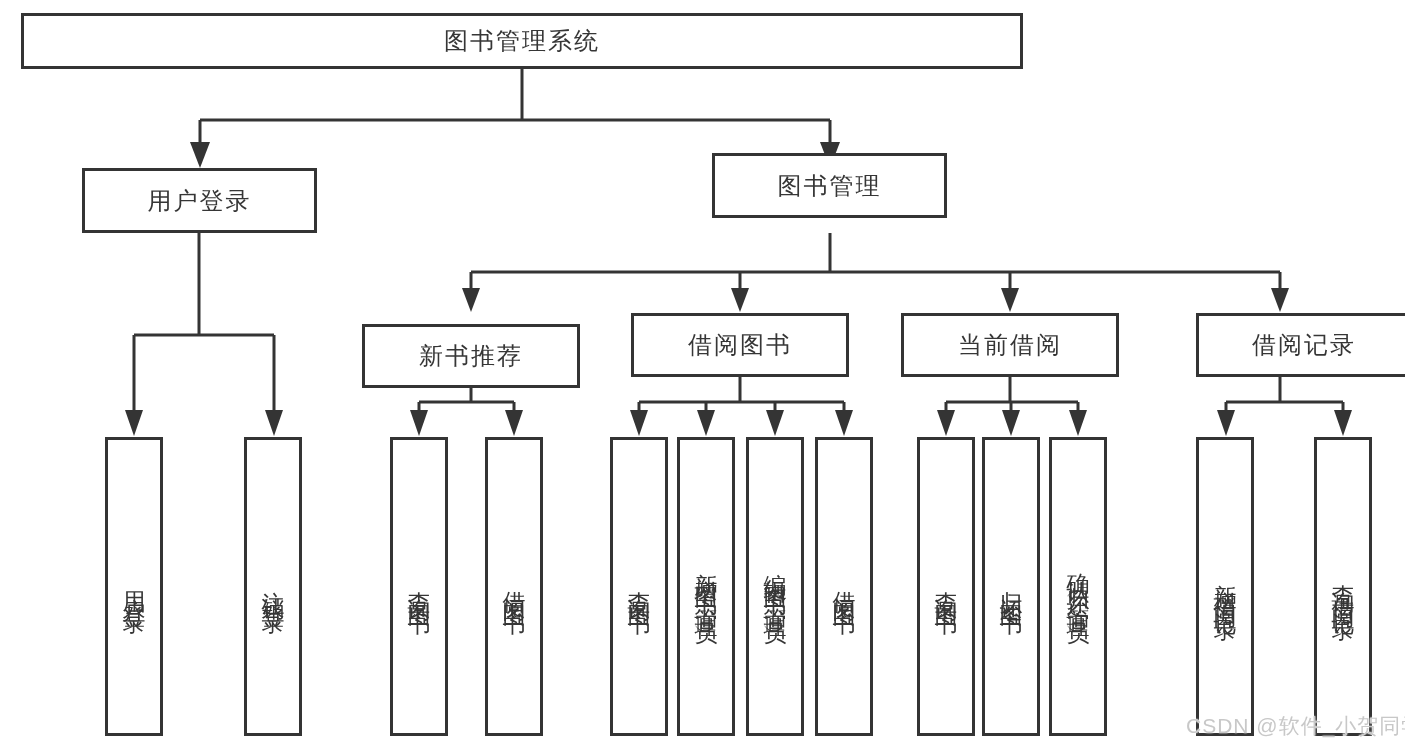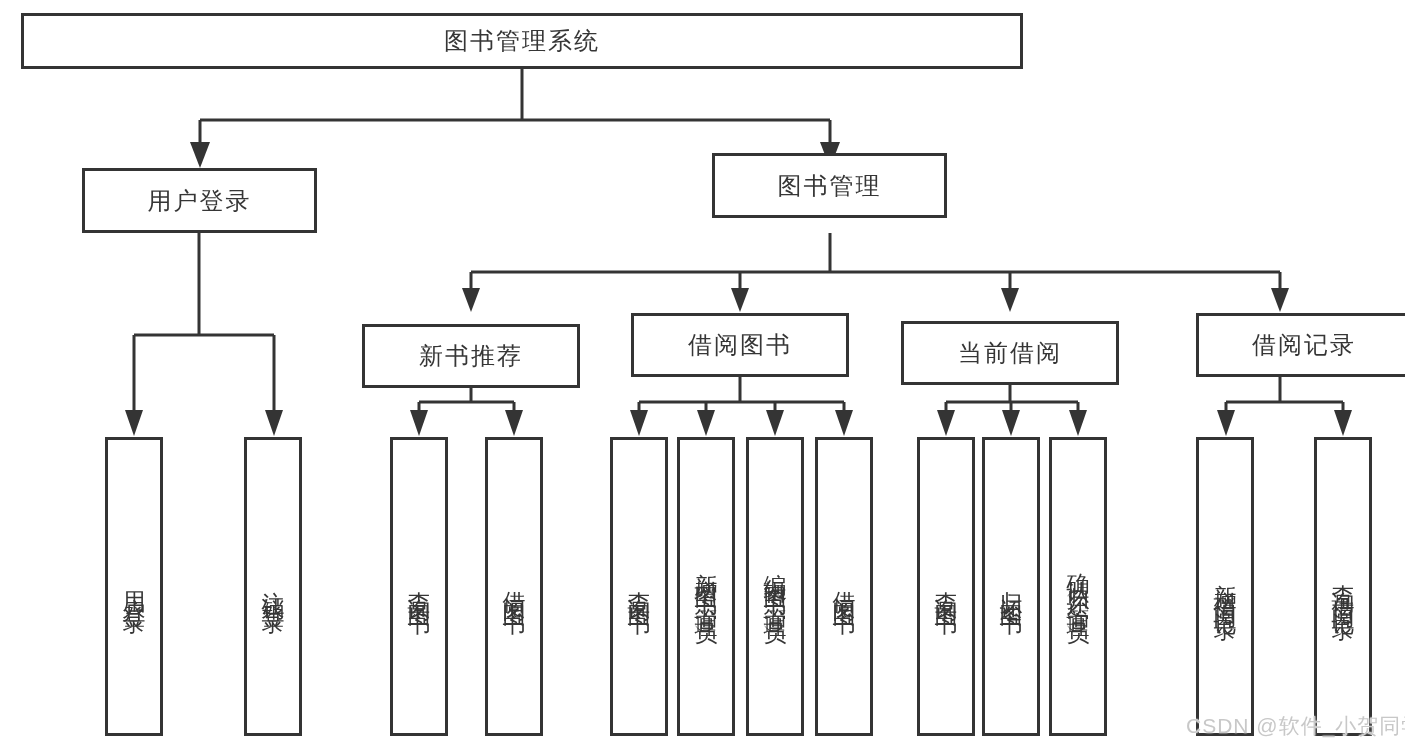--- a/index.html
+++ b/index.html
@@ -22,21 +22,21 @@
     position:absolute;left:1186px;top:712px;z-index:3;
     font-size:21px;letter-spacing:1px;color:#c8c8c8;
     text-shadow:0 0 2px #ffffff, 0 0 1px #ffffff;white-space:nowrap;
   }
   
   #n-root   {left:21px;  top:13px;  width:1002px;height:56px;}
   #n-login  {left:82px;  top:168px; width:235px; height:65px;}
   #n-mgmt   {left:712px; top:153px; width:235px; height:65px;}
   #n-newrec {left:362px; top:324px; width:218px; height:64px;}
   #n-borrow {left:631px; top:313px; width:218px; height:64px;}
-  #n-current{left:901px; top:321px; width:218px; height:64px;}
+  #n-current{left:901px; top:313px; width:218px; height:64px;}
   #n-records{left:1172px;top:313px; width:216px; height:64px;margin-left:24px;}
   .leaf     {top:437px;  width:58px; height:299px;}
   #l-1 {left:105px;}  #l-2 {left:244px;}
   #l-3 {left:390px;}  #l-4 {left:485px;}
   #l-5 {left:610px;}  #l-6 {left:677px;}
   #l-7 {left:746px;}  #l-8 {left:815px;}
   #l-9 {left:917px;}  #l-10{left:982px;}  #l-11{left:1049px;}
   #l-12{left:1196px;} #l-13{left:1314px;}
 </style>
 </head>

